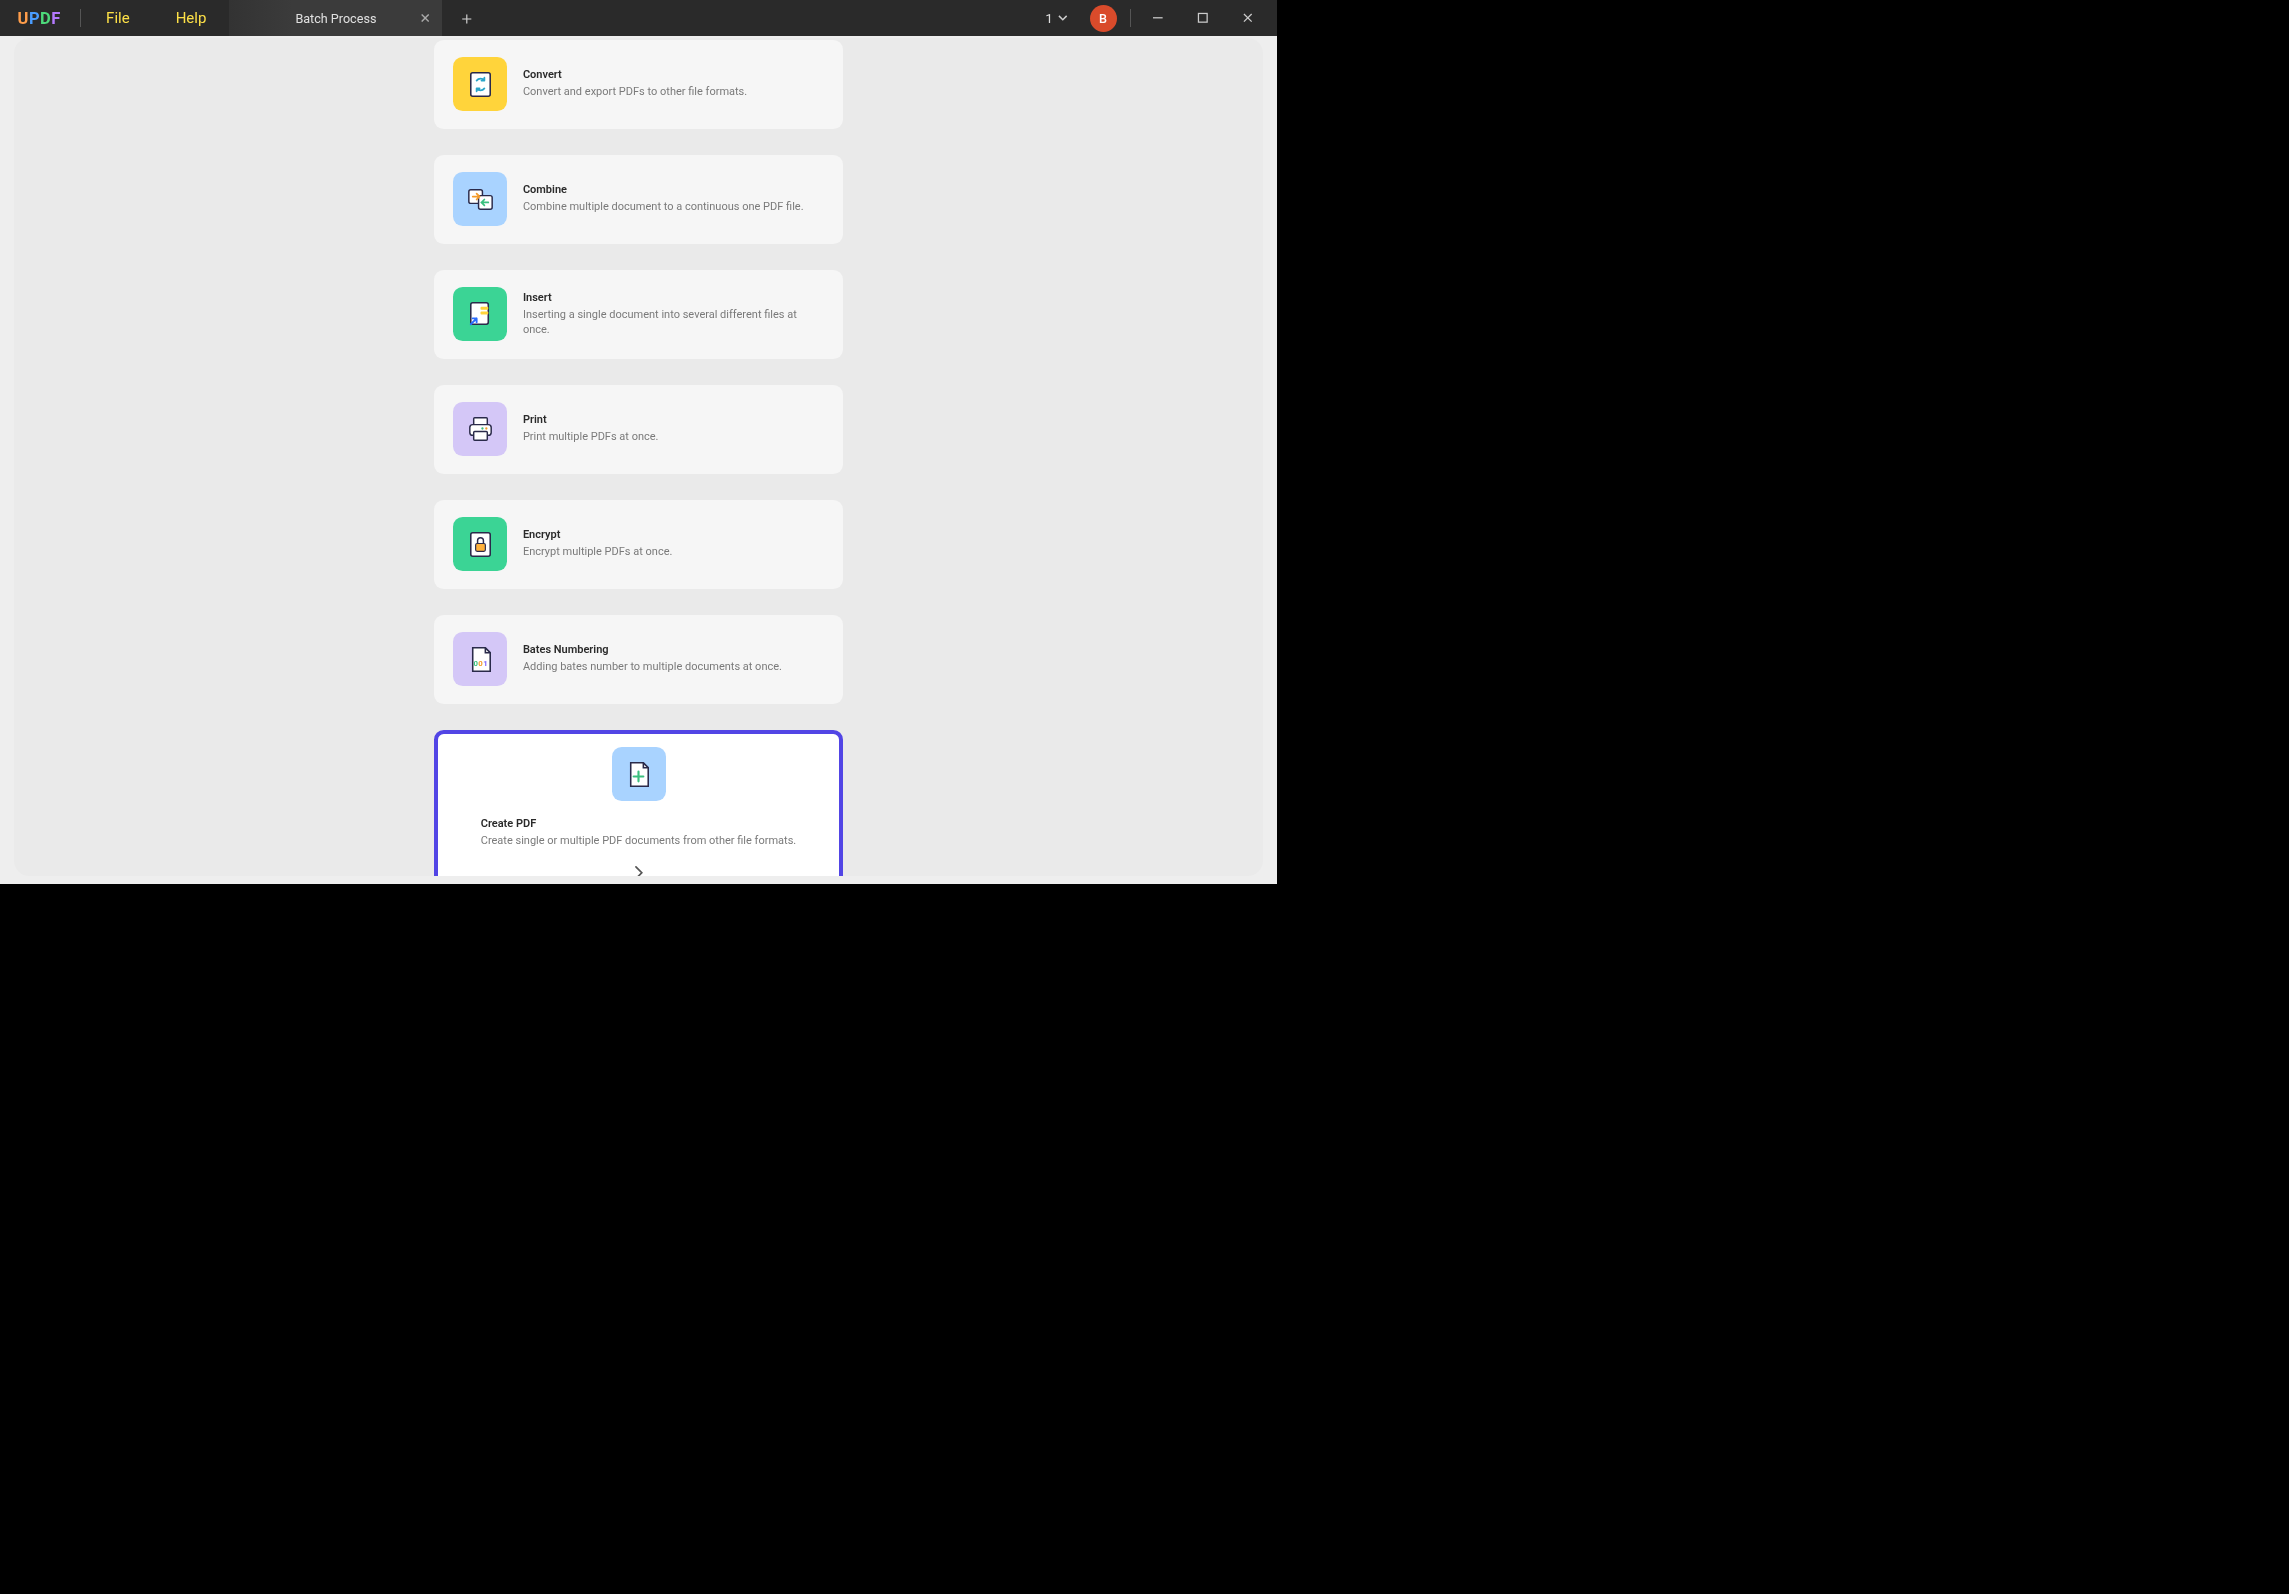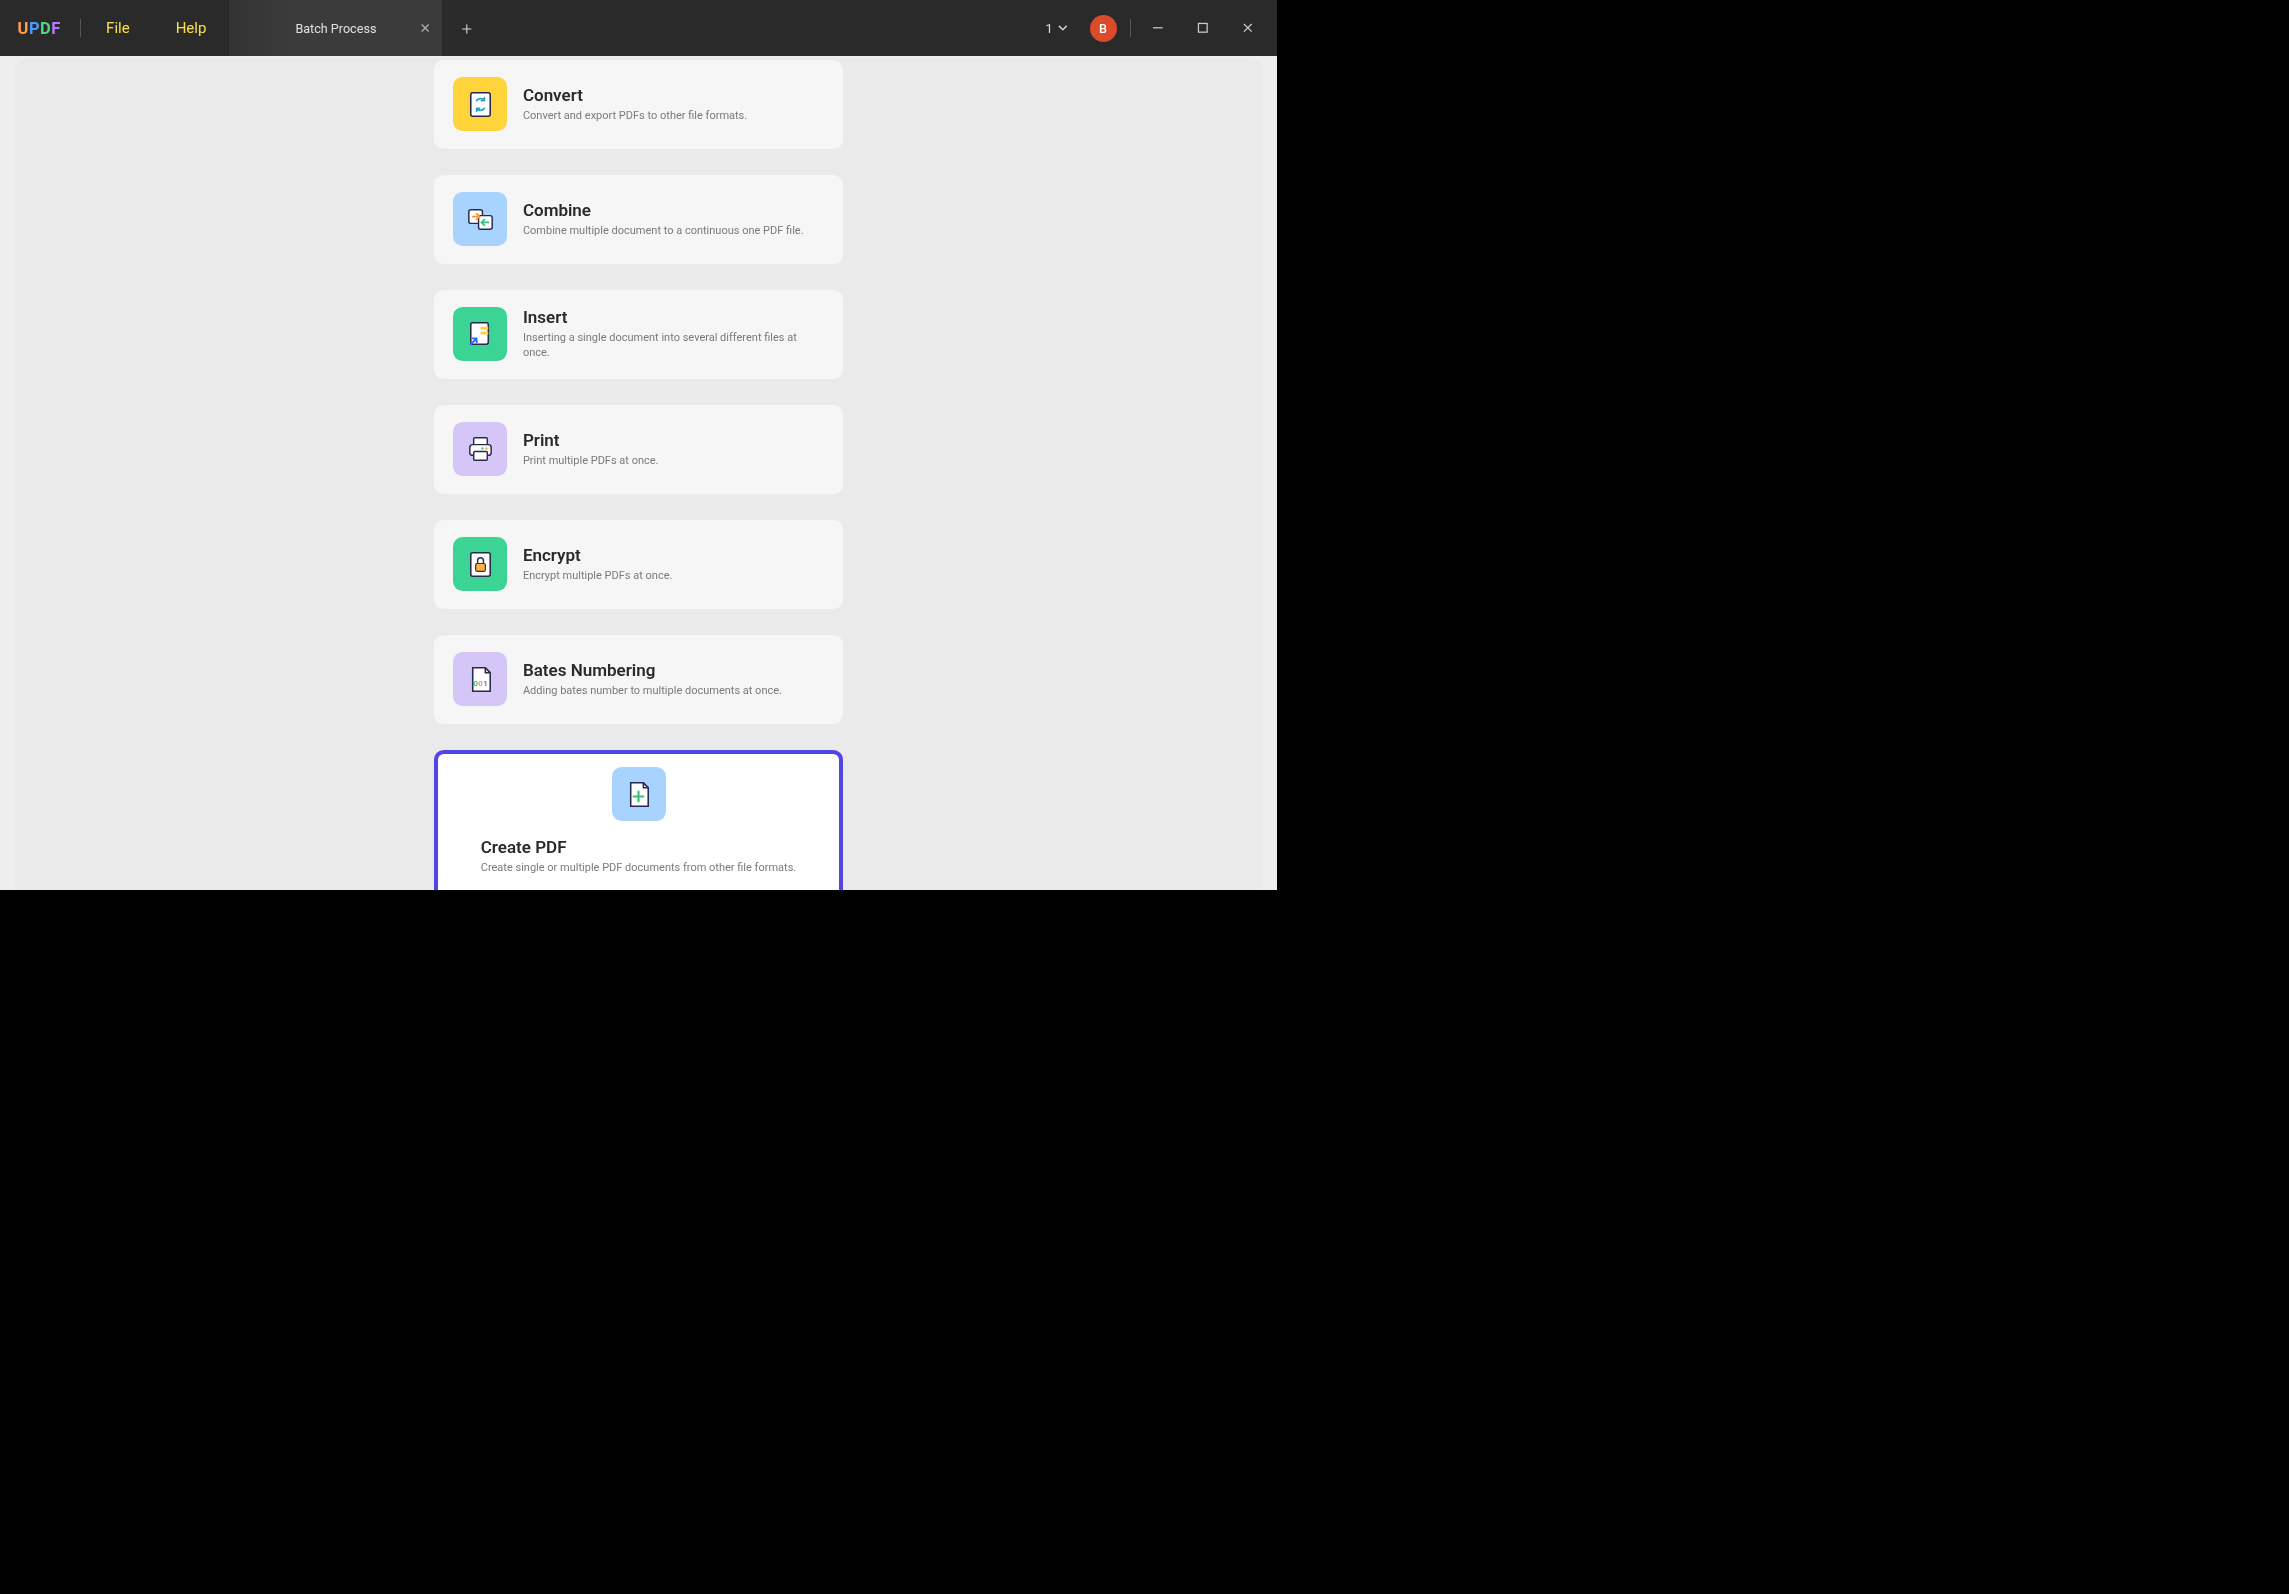--- a/index.html
+++ b/index.html
@@ -4,21 +4,21 @@
 <style>
 * { margin: 0; padding: 0; box-sizing: border-box; }
 body {
   font-family: -apple-system, BlinkMacSystemFont, "Segoe UI", Roboto, Arial, sans-serif;
   background: #000;
   width: 1277px;
   height: 890px;
   overflow: hidden;
 }
 .titlebar {
-  height: 56px;
+  height: 36px;
   background: #2a2a2a;
   display: flex;
   align-items: center;
   color: #ddd;
 }
 .logo {
   padding: 0 17.5px;
   font-weight: bold;
   font-size: 16.5px;
   letter-spacing: 0.5px;
@@ -145,21 +145,21 @@
   width: 54px;
   height: 54px;
   border-radius: 9.7px;
   display: flex;
   align-items: center;
   justify-content: center;
   flex-shrink: 0;
 }
 .card-text { flex: 1; }
 .card-title {
-  font-size: 17px;
+  font-size: 11px;
   font-weight: 600;
   color: #2a2a2a;
   margin-bottom: 3.9px;
 }
 .card-desc {
   font-size: 11px;
   color: #7a7a7a;
   line-height: 1.35;
 }
 .chevron {

